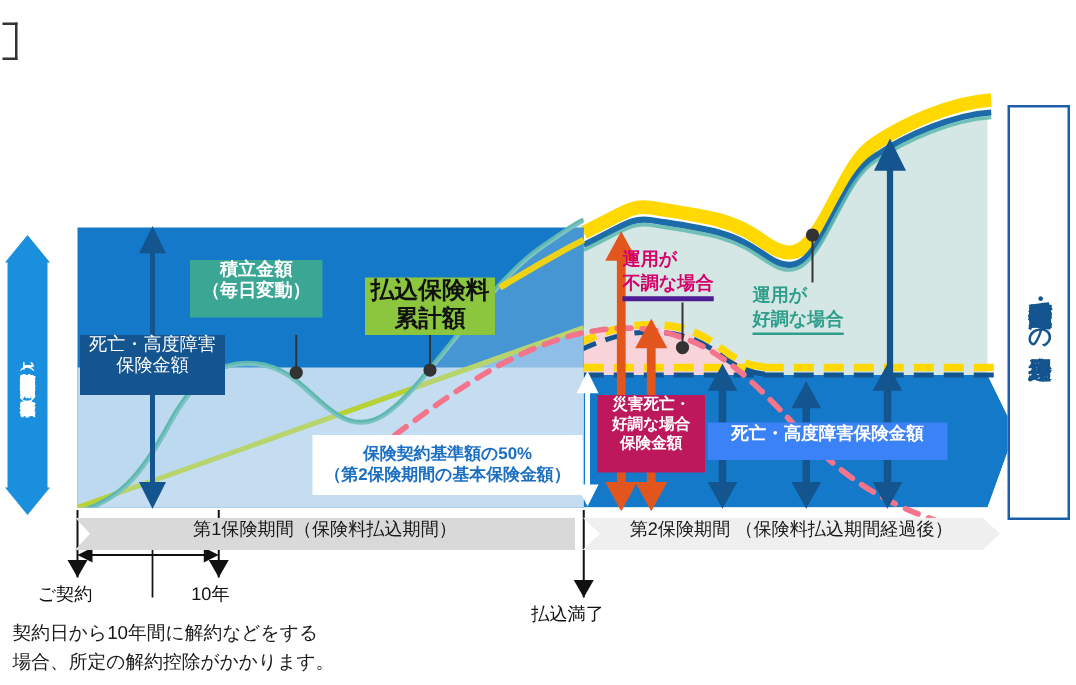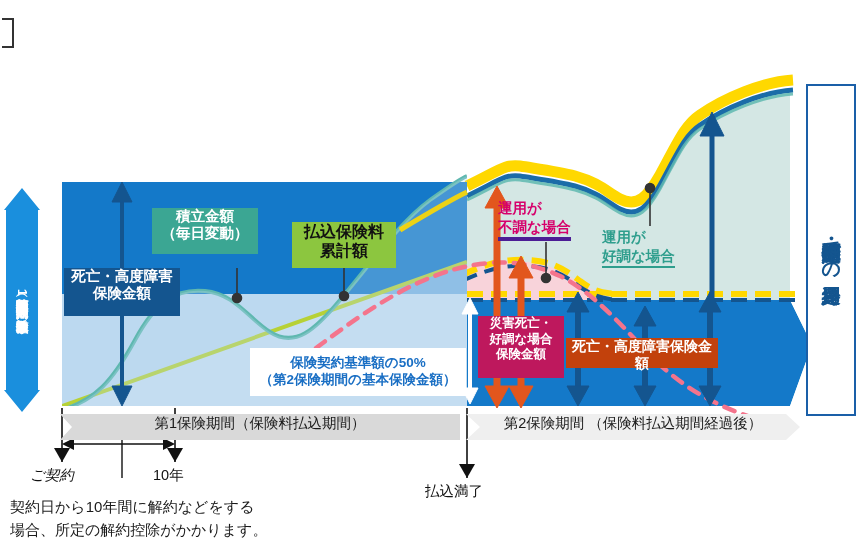--- a/index.html
+++ b/index.html
@@ -48,33 +48,33 @@
   }
 
   
   .labelbox{
     display:flex;align-items:flex-start;justify-content:center;
     text-align:center;line-height:1.2;
     box-sizing:border-box;
   }
   #lblDeath1{
     left:64px;top:268px;width:116px;height:48px;
-    background:#14558f;color:#fff;font-size:14.5px;font-weight:bold;
+    background:#14558f;color:#fff;font-size:14.5px;font-weight:normal;
   }
   #lblFund{
     left:152px;top:208px;width:106px;height:46px;
     background:#3ba693;color:#fff;font-size:14.5px;font-weight:bold;
   }
   #lblPaid{
     left:292px;top:222px;width:104px;height:46px;
-    background:#8cc63f;color:#111;font-size:16px;font-weight:bold;
+    background:#8cc63f;color:#111;font-size:19px;font-weight:bold;
   }
   #lblDeath2{
-    left:566px;top:338px;width:152px;height:30px;
-    background:#c2410c;color:#fff;font-size:14px;font-weight:bold;
+    left:566px;top:338px;width:192px;height:30px;
+    background:#3b82f6;color:#fff;font-size:14px;font-weight:bold;
   }
   #lblDisaster{
     left:478px;top:316px;width:86px;height:62px;
     background:#be185d;color:#fff;font-size:12.5px;font-weight:bold;
     line-height:1.25;
   }
   #lblBad{
     left:498px;top:198px;width:96px;height:44px;
     color:#d6006b;font-size:14.5px;font-weight:bold;line-height:1.3;
     background:transparent;flex-direction:column;
@@ -370,21 +370,21 @@
     </span>
   </div>
 
   <div class="chev" id="chev1">
     <span>第1保険期間（保険料払込期間）</span>
   </div>
   <div class="chev" id="chev2">
     <span>第2保険期間 （保険料払込期間経過後）</span>
   </div>
 
-  <div class="tick" style="left:30px;top:466px;font-style:italic;">ご契約</div>
+  <div class="tick" style="left:30px;top:466px;">ご契約</div>
   <div class="tick" style="left:153px;top:466px;">10年</div>
   <div class="tick" style="left:425px;top:482px;">払込満了</div>
 
   <div class="abs" id="footnote">
     <div>契約日から10年間に解約などをする</div>
     <div>場合、所定の解約控除がかかります。</div>
   </div>
 
   <div class="abs" id="bracket"></div>
 

